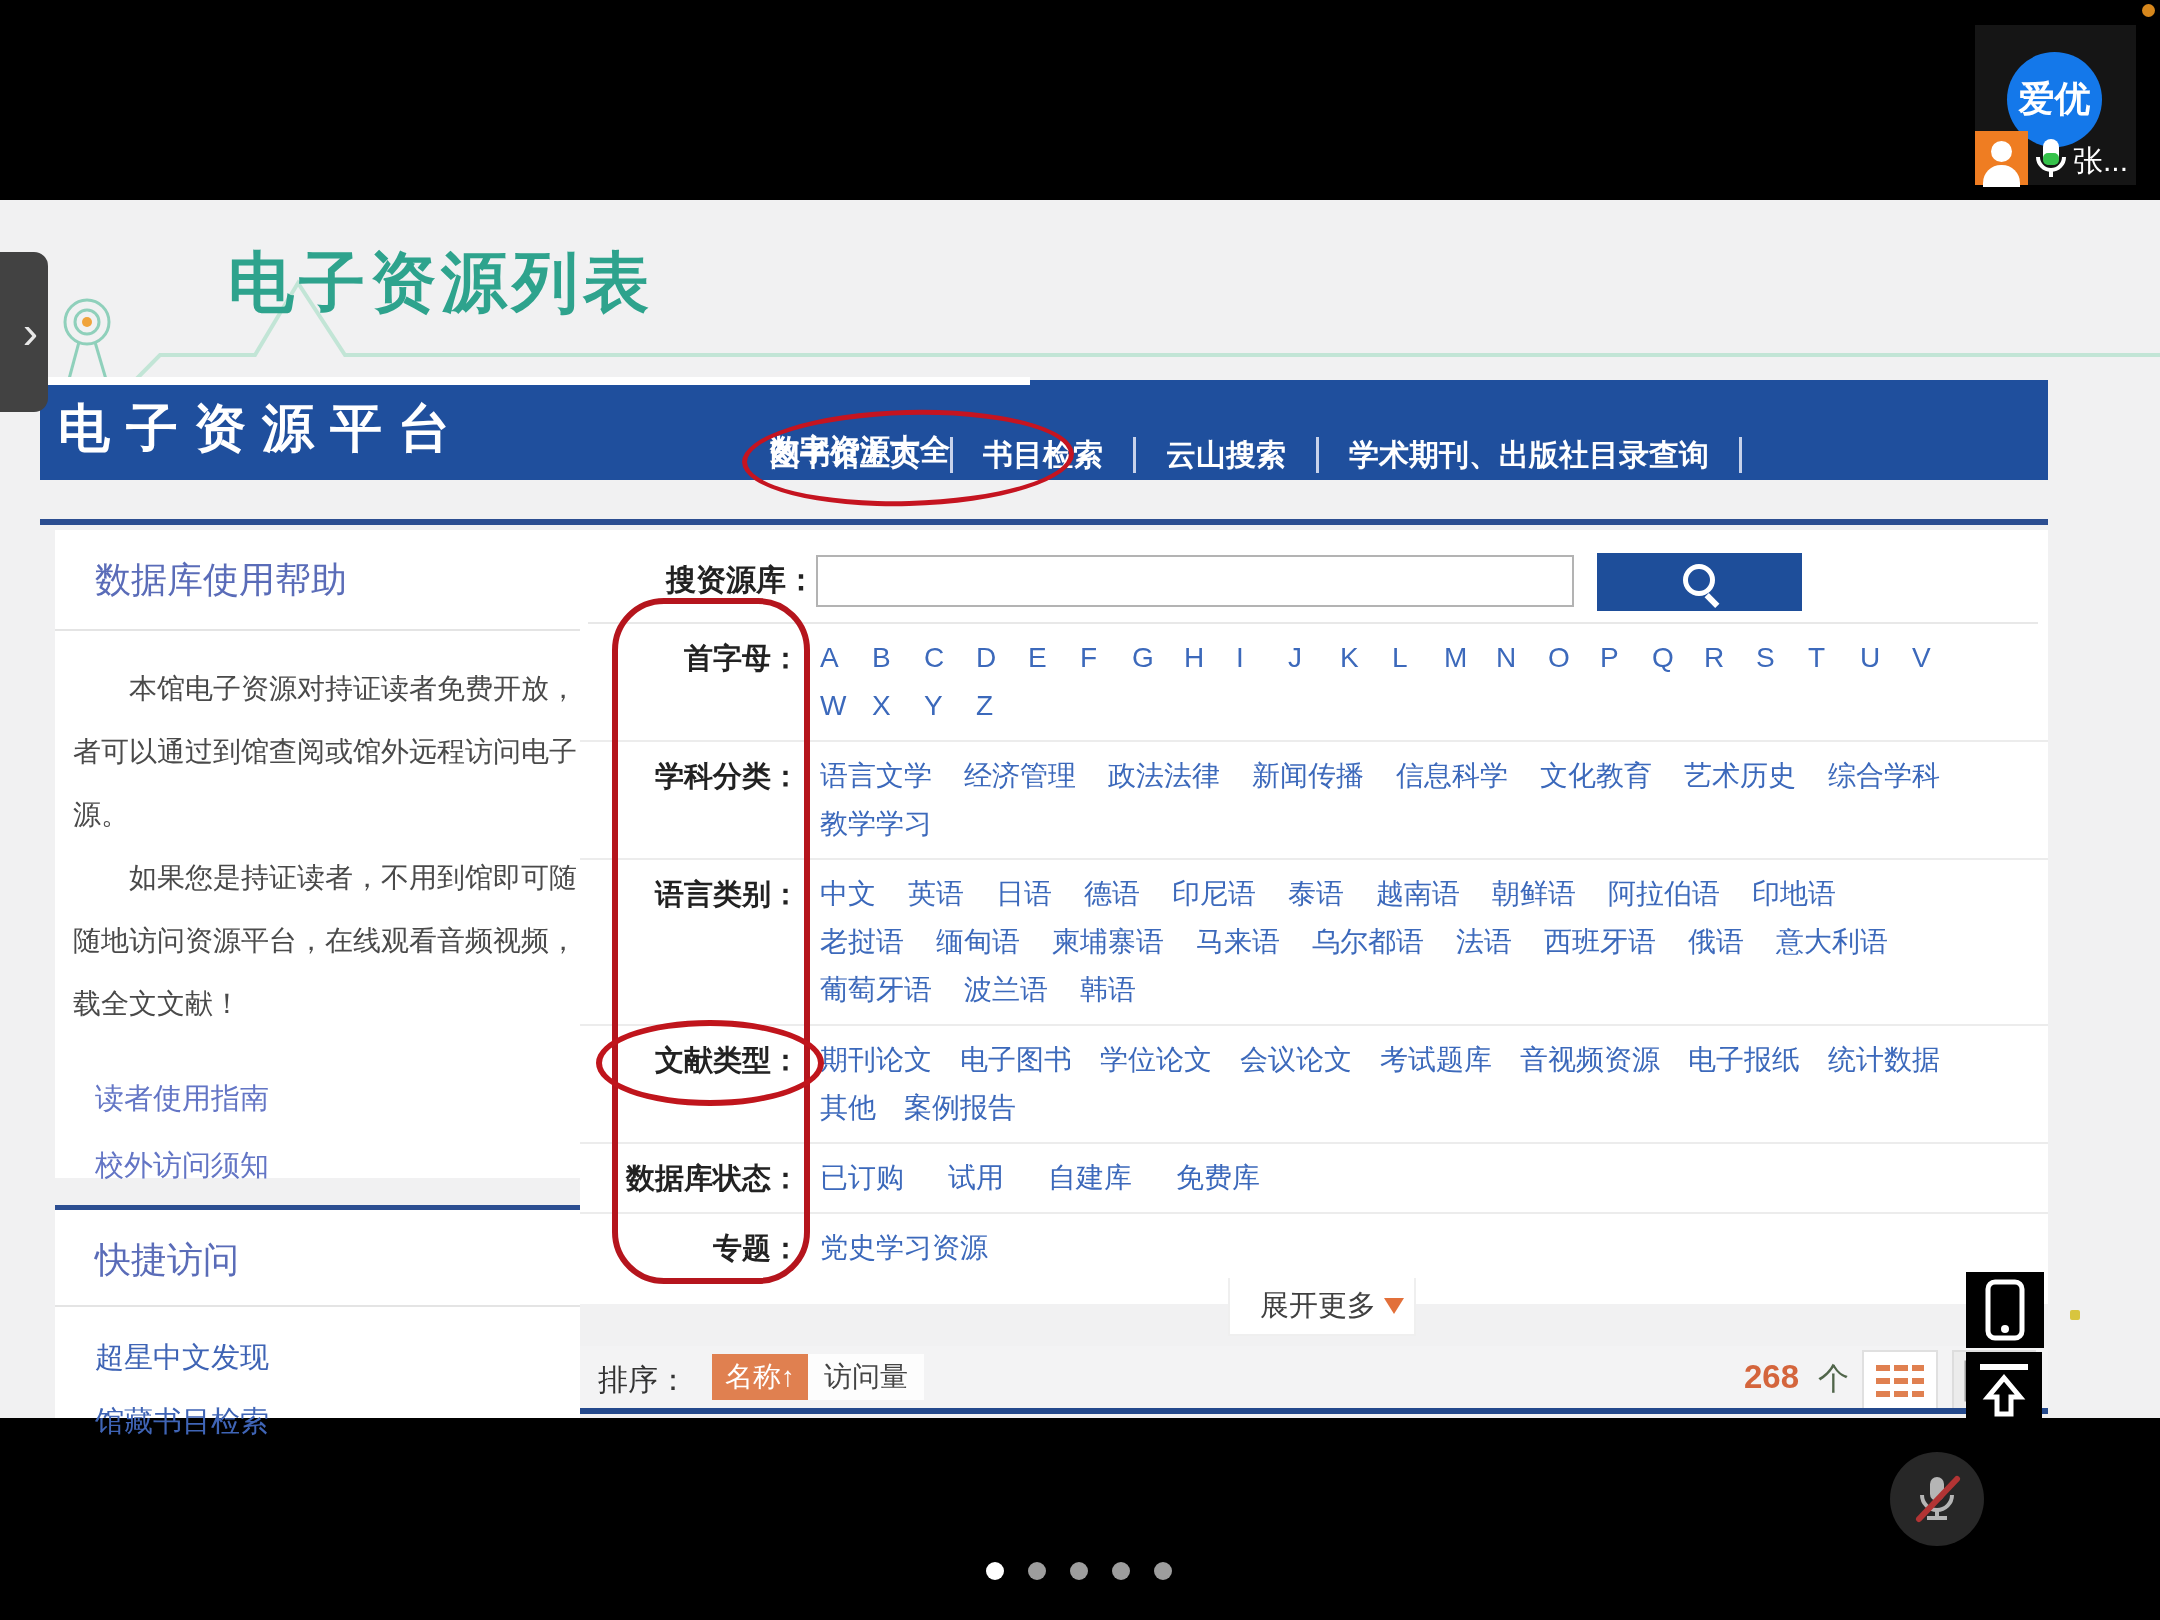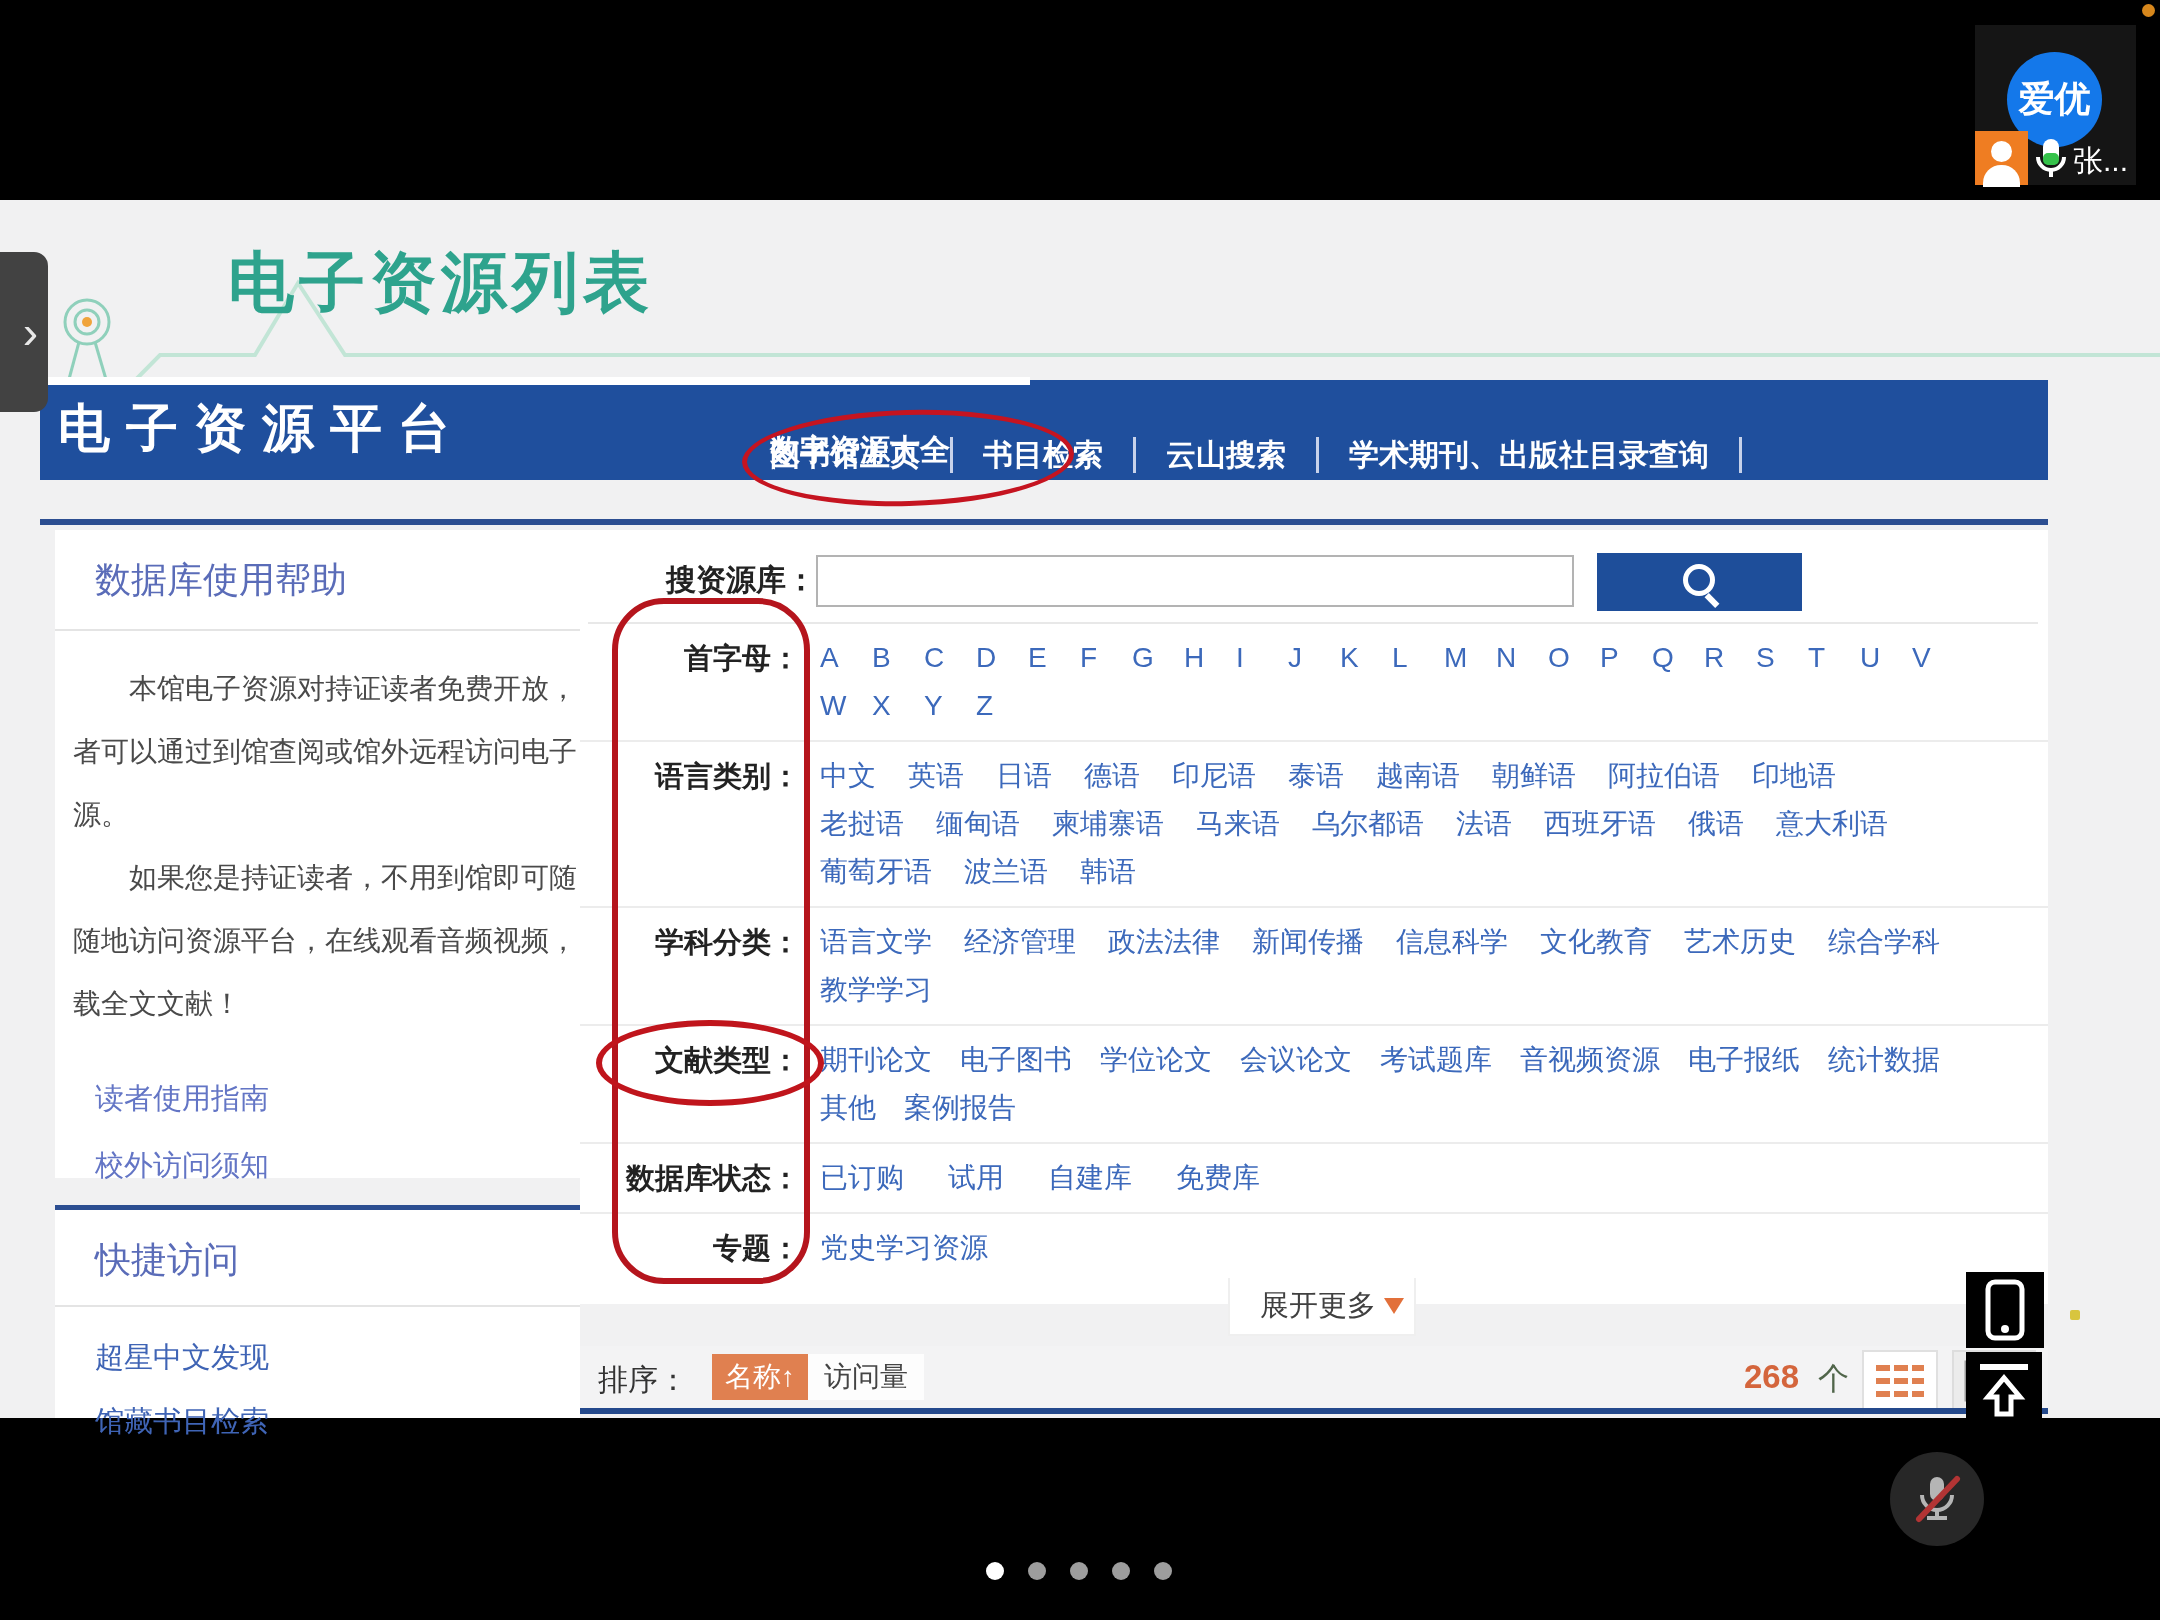--- a/index.html
+++ b/index.html
@@ -207,20 +207,34 @@
           <span class="f-link">T</span>
           <span class="f-link">U</span>
           <span class="f-link">V</span>
           <span class="f-link">W</span>
           <span class="f-link">X</span>
           <span class="f-link">Y</span>
           <span class="f-link">Z</span>
         </div>
     </div>
     <div class="f-row">
+      <div class="f-label">学科分类：</div>
+      <div class="f-links g-32">
+          <span class="f-link">语言文学</span>
+          <span class="f-link">经济管理</span>
+          <span class="f-link">政法法律</span>
+          <span class="f-link">新闻传播</span>
+          <span class="f-link">信息科学</span>
+          <span class="f-link">文化教育</span>
+          <span class="f-link">艺术历史</span>
+          <span class="f-link">综合学科</span>
+          <span class="f-link">教学学习</span>
+        </div>
+    </div>
+    <div class="f-row">
       <div class="f-label">语言类别：</div>
       <div class="f-links g-32">
           <span class="f-link">中文</span>
           <span class="f-link">英语</span>
           <span class="f-link">日语</span>
           <span class="f-link">德语</span>
           <span class="f-link">印尼语</span>
           <span class="f-link">泰语</span>
           <span class="f-link">越南语</span>
           <span class="f-link">朝鲜语</span>
@@ -234,34 +248,20 @@
           <span class="f-link">法语</span>
           <span class="f-link">西班牙语</span>
           <span class="f-link">俄语</span>
           <span class="f-link">意大利语</span>
           <span class="f-link">葡萄牙语</span>
           <span class="f-link">波兰语</span>
           <span class="f-link">韩语</span>
         </div>
     </div>
     <div class="f-row">
-      <div class="f-label">学科分类：</div>
-      <div class="f-links g-32">
-          <span class="f-link">语言文学</span>
-          <span class="f-link">经济管理</span>
-          <span class="f-link">政法法律</span>
-          <span class="f-link">新闻传播</span>
-          <span class="f-link">信息科学</span>
-          <span class="f-link">文化教育</span>
-          <span class="f-link">艺术历史</span>
-          <span class="f-link">综合学科</span>
-          <span class="f-link">教学学习</span>
-        </div>
-    </div>
-    <div class="f-row">
       <div class="f-label">文献类型：</div>
       <div class="f-links g-28">
           <span class="f-link">期刊论文</span>
           <span class="f-link">电子图书</span>
           <span class="f-link">学位论文</span>
           <span class="f-link">会议论文</span>
           <span class="f-link">考试题库</span>
           <span class="f-link">音视频资源</span>
           <span class="f-link">电子报纸</span>
           <span class="f-link">统计数据</span>

